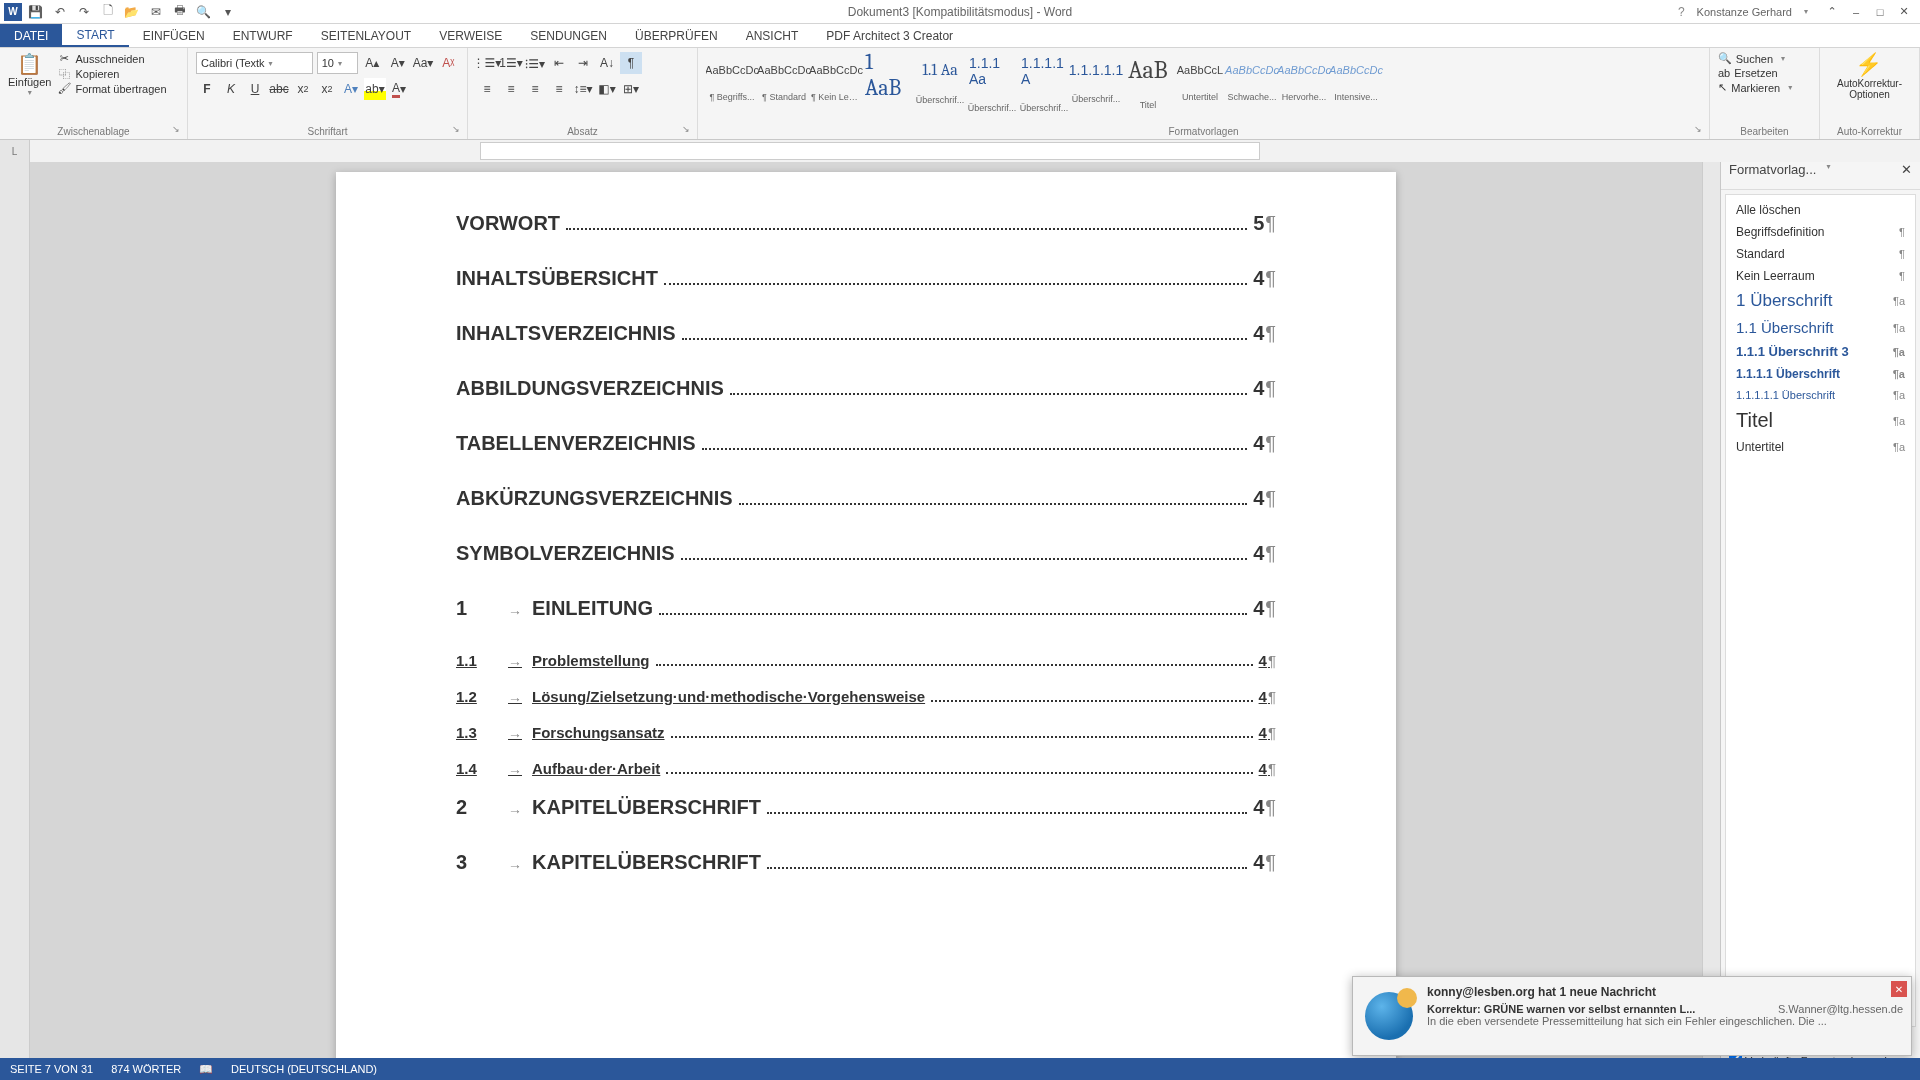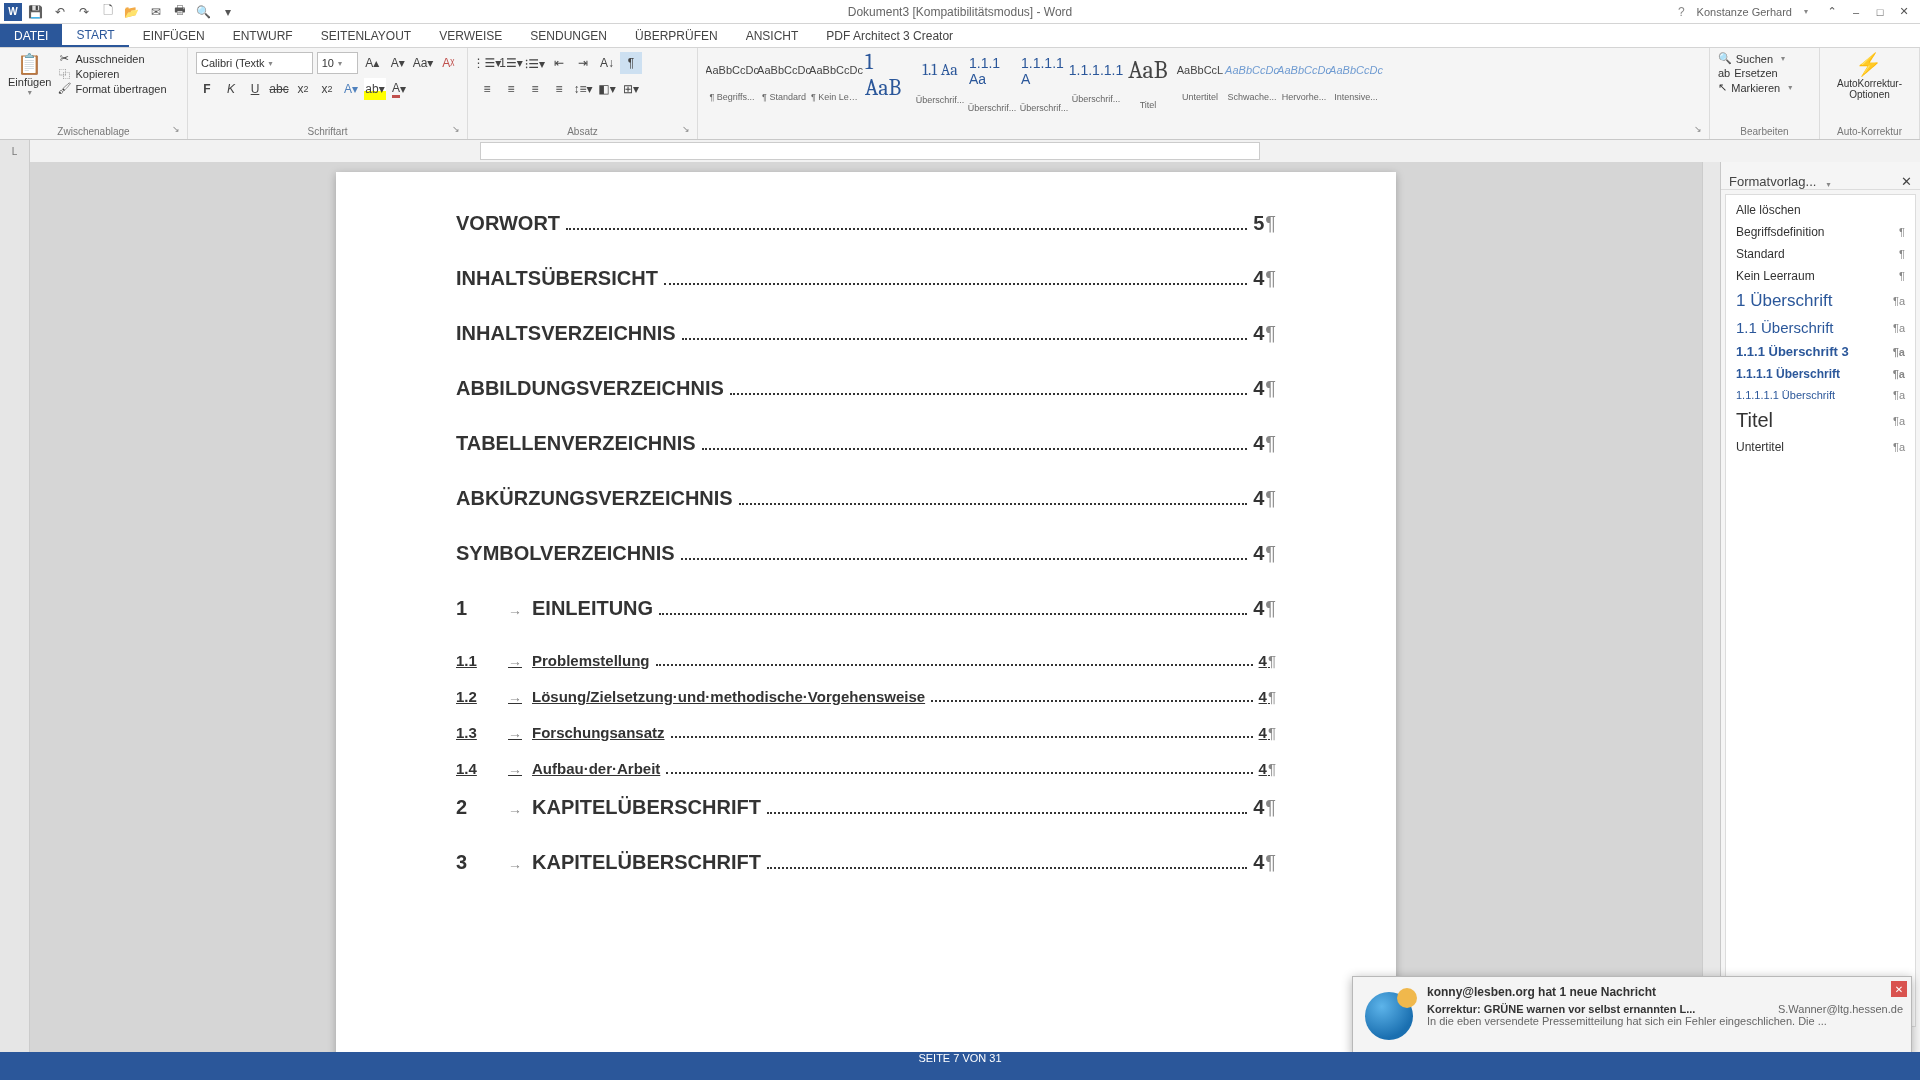--- a/index.html
+++ b/index.html
@@ -87,21 +87,21 @@
 .toc-entry.lvl2 { font-weight: bold; font-size: 15px; margin-bottom: 18px; padding-left: 0; text-decoration: underline; }
 .toc-num { width: 52px; flex-shrink: 0; }
 .toc-arrow { width: 24px; color: #888; font-size: 14px; flex-shrink: 0; }
 .toc-text { white-space: nowrap; }
 .toc-leader { flex: 1; border-bottom: 2px dotted #333; margin: 0 6px 4px 6px; min-width: 40px; }
 .toc-page { white-space: nowrap; }
 .toc-pil { color: #888; margin-left: 1px; font-weight: normal; }
 
 
 .styles-pane { width: 200px; background: #f5f5f5; border-left: 1px solid #c8c8c8; display: flex; flex-direction: column; }
-.pane-header { height: 28px; border-bottom: 1px solid #dcdcdc; display: flex; align-items: flex-end; padding: 0 8px; font-size: 13px; color: #444; gap:6px;}
+.pane-header { height: 28px; border-bottom: 1px solid #dcdcdc; display: flex; align-items: flex-start; padding: 0 8px; font-size: 13px; color: #444; gap:6px;}
 .pane-header .close { margin-left: auto; }
 .pane-list { flex: 1; overflow: auto; padding: 4px 0; background:#fff; margin:4px; border:1px solid #dcdcdc;}
 .pane-item { padding: 4px 10px; display: flex; align-items: center; justify-content: space-between; font-size: 12px; }
 .pane-item .mark { font-size: 11px; color: #888; }
 .pane-item.h1s { color: #2b579a; font-family: "Cambria", serif; font-size: 17px; }
 .pane-item.h2s { color: #2b579a; font-family: "Cambria", serif; font-size: 15px; }
 .pane-item.h3s { color: #2b579a; font-size: 13px; font-weight: bold; }
 .pane-item.h4s { color: #2b579a; font-size: 12px; font-weight: bold; }
 .pane-item.h5s { color: #2b579a; font-size: 11px; }
 .pane-item.titles { font-family: "Cambria", serif; font-size: 20px; color: #333; }
@@ -116,21 +116,21 @@
 .notif-icon::after{content:"";position:absolute;right:-4px;top:-4px;width:20px;height:20px;border-radius:50%;background:#f0b84c;}
 .notif-body { flex: 1; display: flex; flex-direction: column; overflow:hidden;}
 .notif-title { font-weight: bold; font-size: 12px; margin-bottom: 4px; }
 .notif-row { display: flex; font-size: 11px; gap: 12px; }
 .notif-subj { font-weight: bold; flex: 1; white-space: nowrap; overflow: hidden; text-overflow: ellipsis; }
 .notif-from { color: #666; white-space: nowrap; }
 .notif-preview { font-size: 11px; color: #666; white-space: nowrap; overflow: hidden; text-overflow: ellipsis; }
 .notif-close { position: absolute; right: 4px; top: 4px; width: 16px; height: 16px; background: #d9534f; color: #fff; font-size: 10px; display: flex; align-items: center; justify-content: center; }
 
 
-.statusbar { height: 28px; background: #2b579a; color: #fff; display: flex; align-items: center; padding: 0 25px; font-size: 11px; gap: 18px; position: absolute; bottom: 0; left: 0; right: 0; flex-direction: column; }
+.statusbar { height: 22px; background: #2b579a; color: #fff; display: flex; align-items: center; padding: 0 10px; font-size: 11px; gap: 18px; position: absolute; bottom: 0; left: 0; right: 0; }
 .statusbar .spacer { flex: 1; }
 
 
 .vscroll { width: 18px; background: #e8e8e8; border-left: 1px solid #ccc; }
 </style>
 </head>
 <body>
 
 <div class="titlebar">
   <div class="qat">
@@ -305,20 +305,21 @@
         </div>
         <div class="style-item">
           <div class="style-sample italic-blue">AaBbCcDc</div>
                  <div class="style-label">Hervorhe...</div>
         </div>
         <div class="style-item">
           <div class="style-sample italic-blue">AaBbCcDc</div>
                  <div class="style-label">Intensive...</div>
         </div>
       </div>
+    <div class="group-label">Formatvorlagen</div>
     <div class="group-launcher">↘</div>
   </div>
 
   <div class="group" style="width:110px;">
     <div class="edit-list">
       <div class="edit-row">
           <span>🔍</span>
           <span>Suchen</span>
           <span class="chev">▾</span>
         </div>

